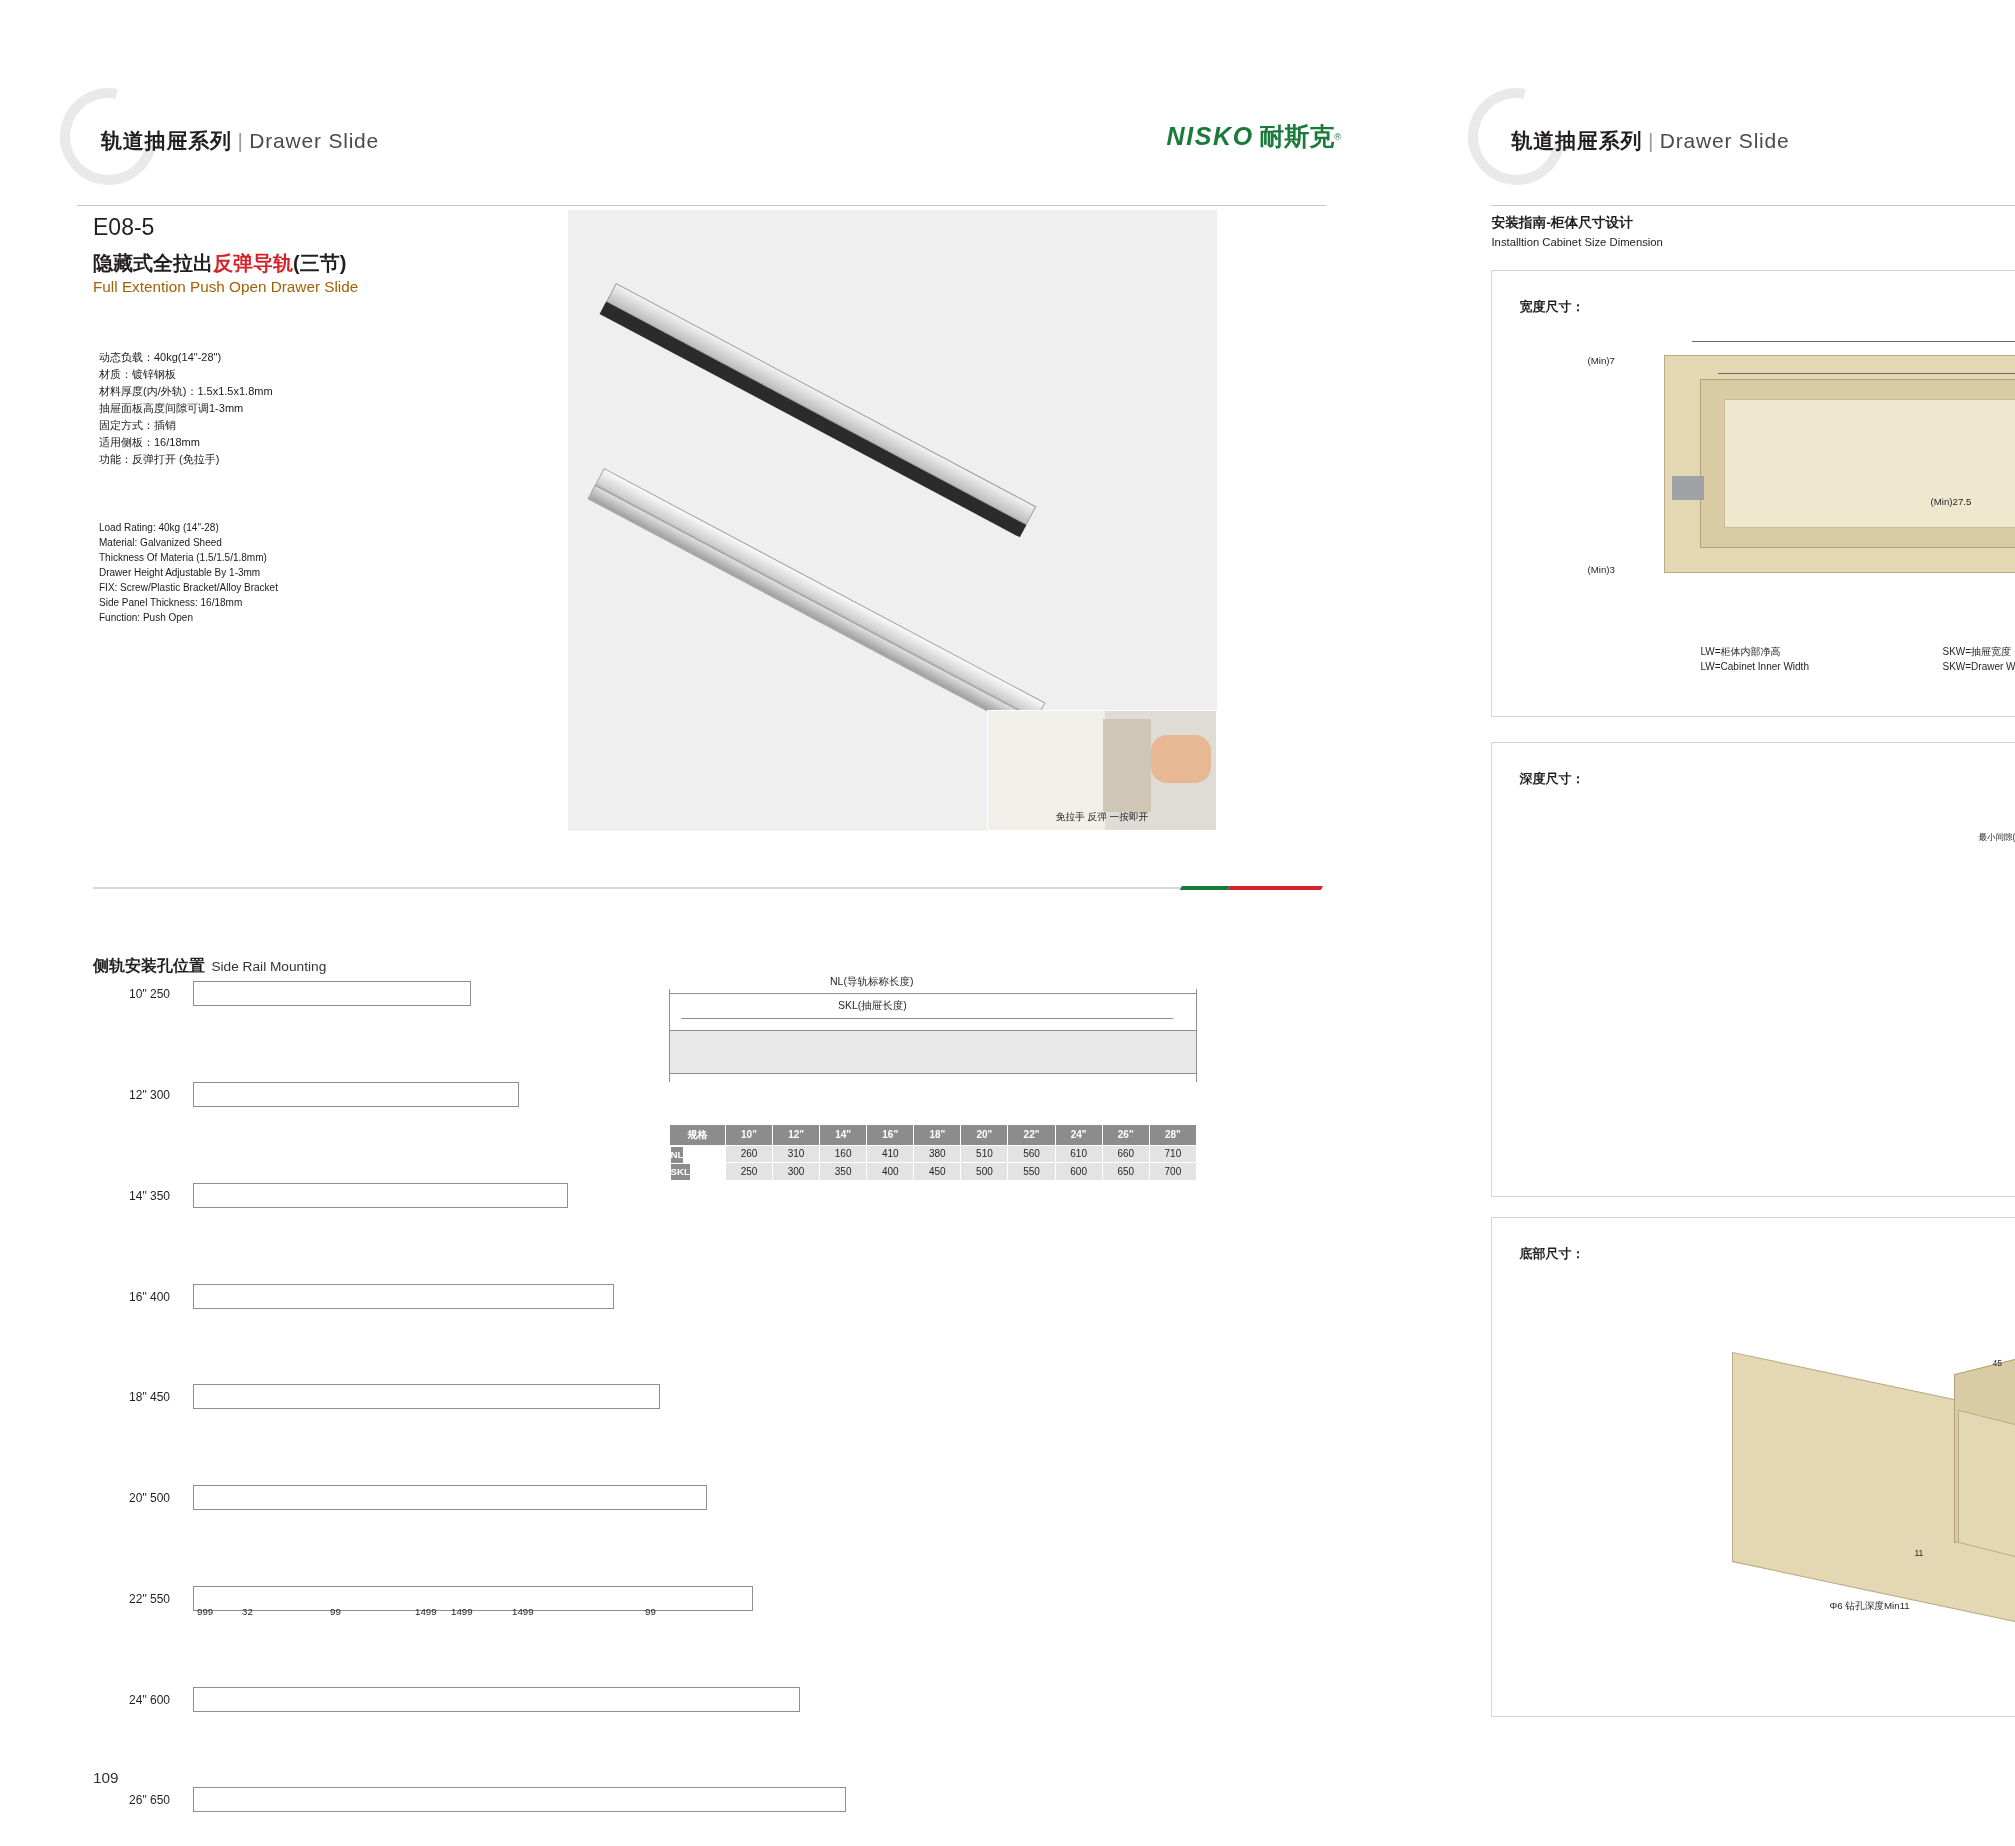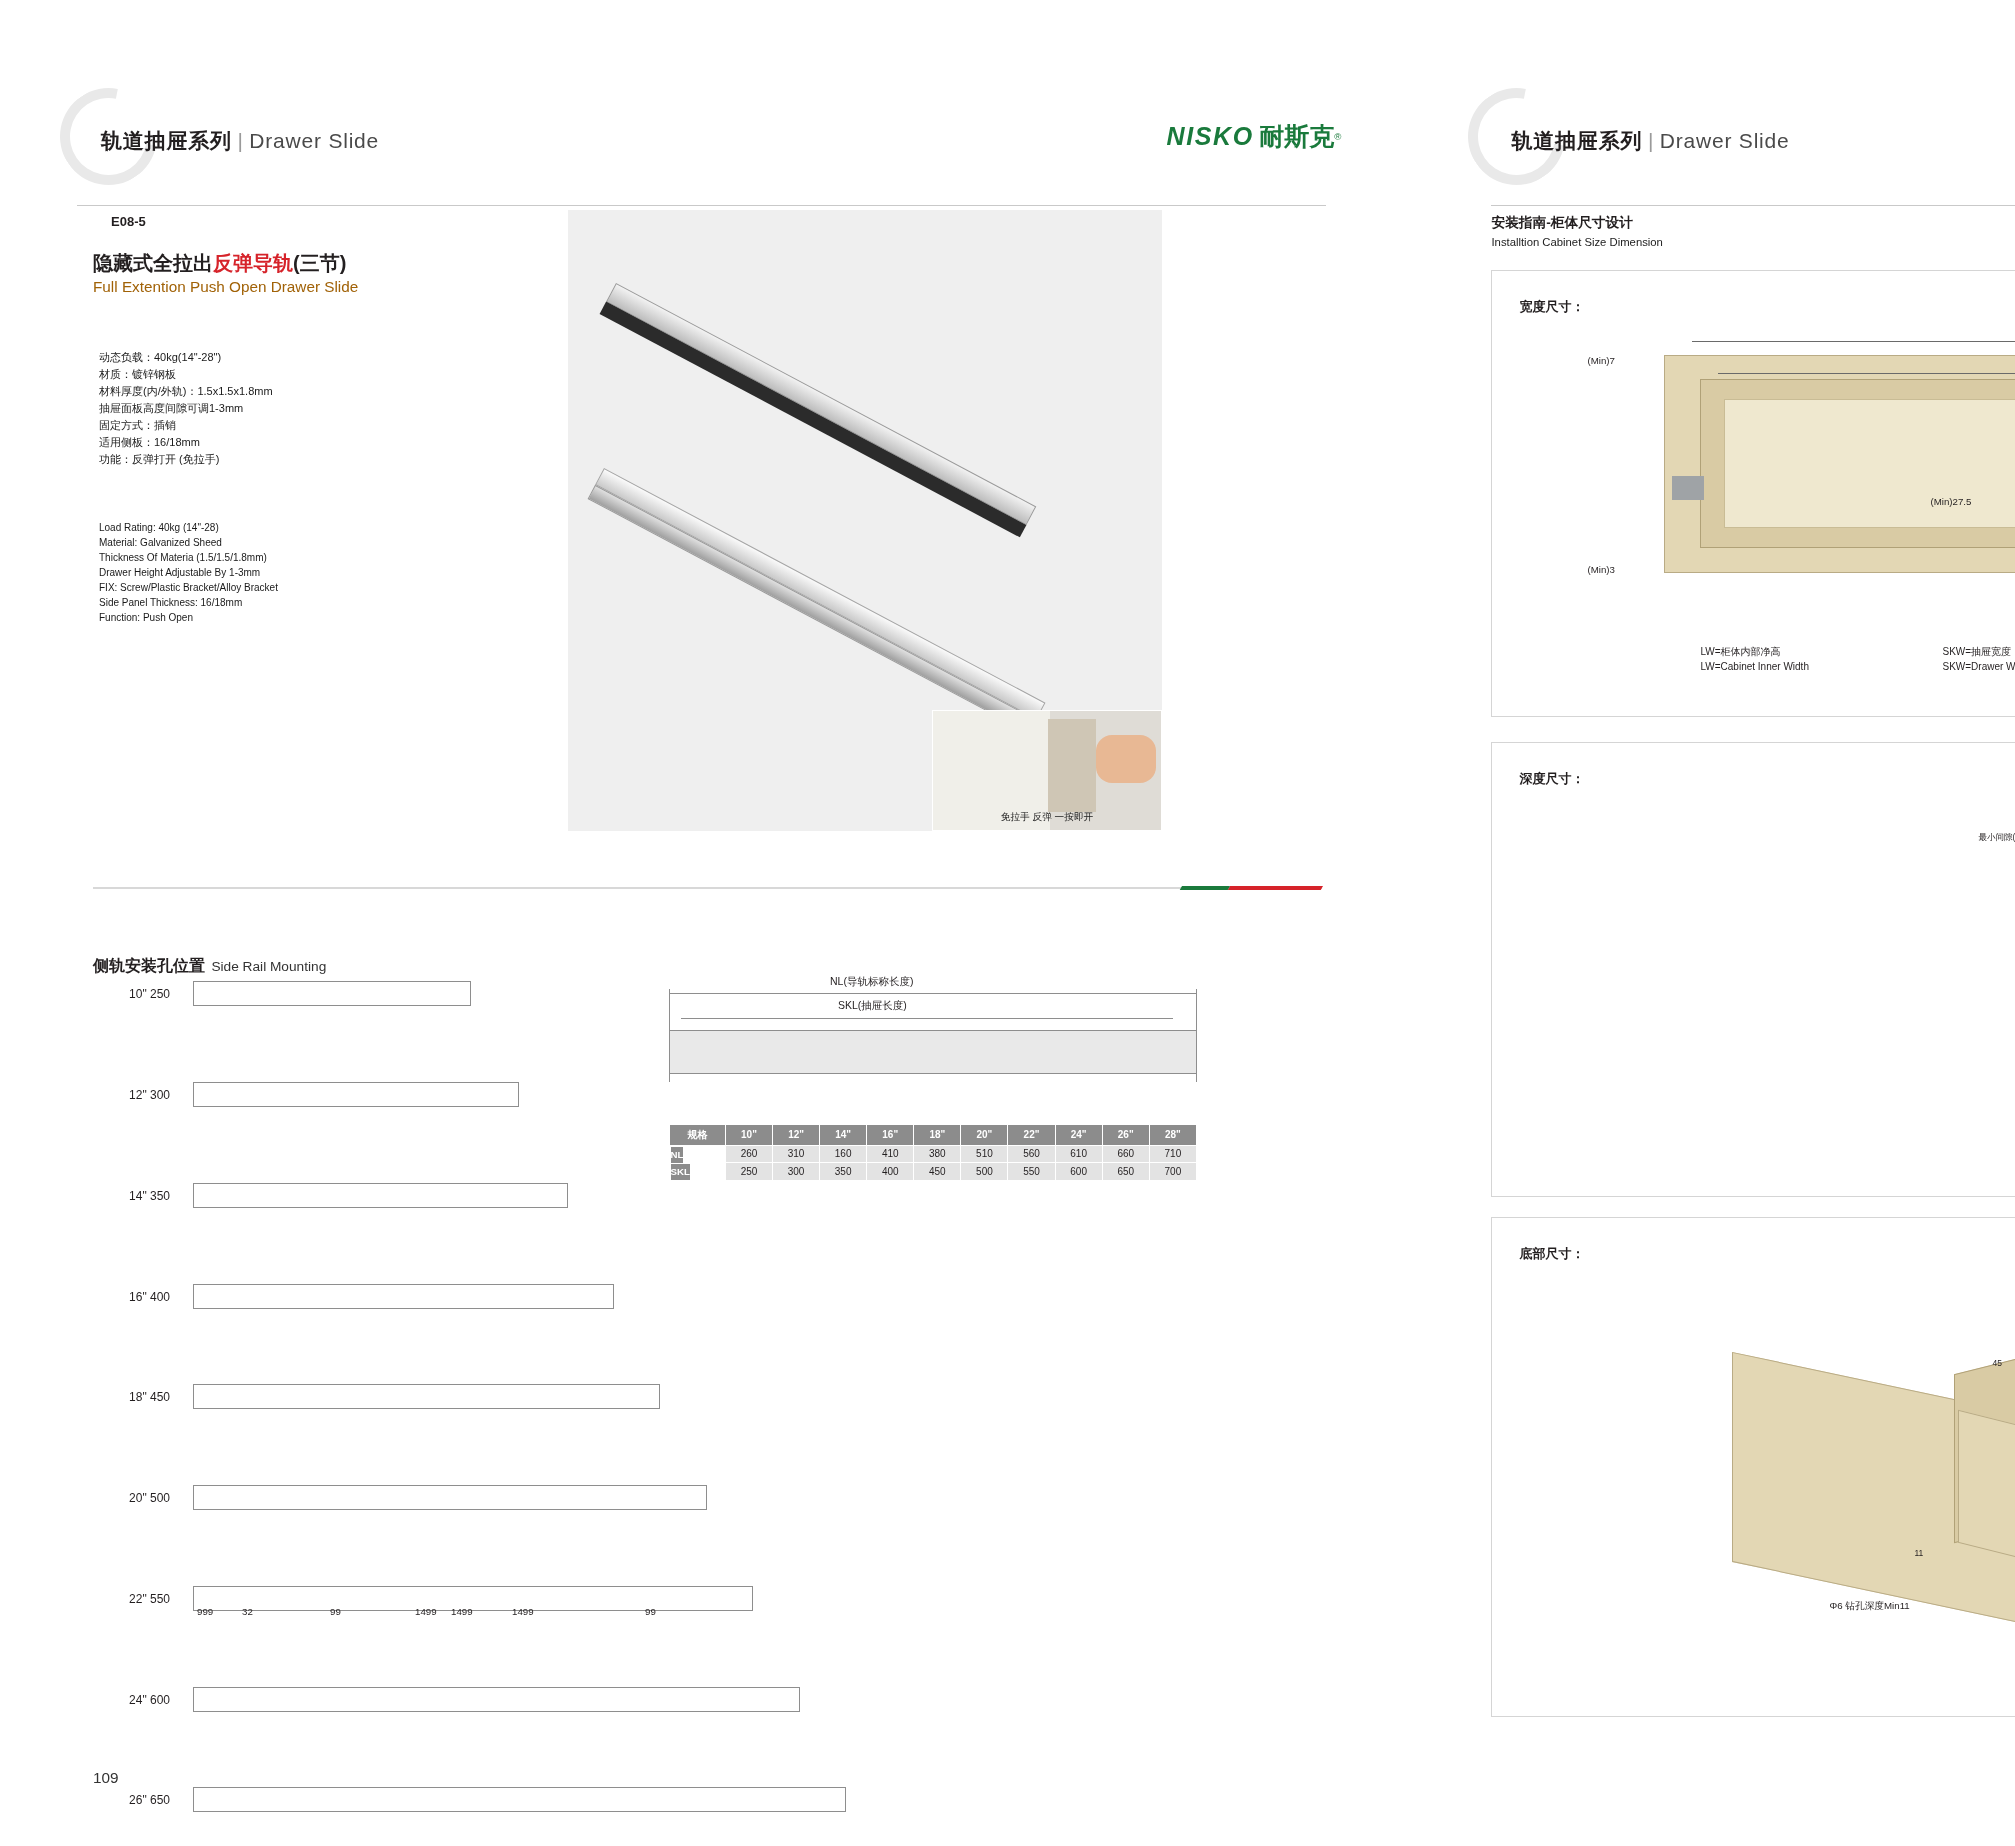--- a/index.html
+++ b/index.html
@@ -31,30 +31,30 @@
   }
   .hdr-bar { color:#9a9a9a; font-weight:normal; margin:0 5.6px; }
   .hdr-en { color:#4a4a4a; font-weight:normal; }
   .logo { position:absolute; top:64px; display:flex; align-items:center; }
   .logo-n { font-size:25px; font-weight:bold; letter-spacing:1.6px; color:#1a7a3c; font-style:italic; }
   .logo-cn { font-size:25px; font-weight:bold; color:#1a7a3c; margin-left:5.6px; }
   .logo-r { font-size:9.7px; vertical-align:super; color:#1a7a3c; }
   .hdr-rule { position:absolute; height:1.2px; background:#c9c9c9; }
 
   
-  .code { position:absolute; left:93px; top:214px; font-size:13px; font-weight:bold;margin-left:18px; }
+  .code { position:absolute; left:93px; top:214px; font-size:23px; font-weight:normal; }
   .ptitle-cn { position:absolute; left:93px; top:250px; font-size:20px; font-weight:bold; }
   .ptitle-cn .red { color:#d6232a; }
   .ptitle-en { position:absolute; left:93px; top:278px; font-size:15.3px; color:#a16207; }
 
   .spec-cn { position:absolute; left:99px; top:349px; font-size:11px; line-height:17px; color:#1a1a1a; white-space:pre-line; }
   .spec-en { position:absolute; left:99px; top:520px; font-size:10px; line-height:15px; color:#1a1a1a; white-space:pre-line; }
 
   .photo {
-    position:absolute; left:568px; top:210px; width:594px; height:621px;
+    position:absolute; left:568px; top:210px; width:649px; height:621px;
     background:#efefef;
   }
   .inset {
     position:absolute; right:0; bottom:0; width:230px; height:121px;
     background:#dfdcd6; border:1.2px solid #fff;
   }
   .inset-cap {
     position:absolute; bottom:5.6px; left:0; width:100%; text-align:center;
     font-size:9.7px; color:#222;
   }

